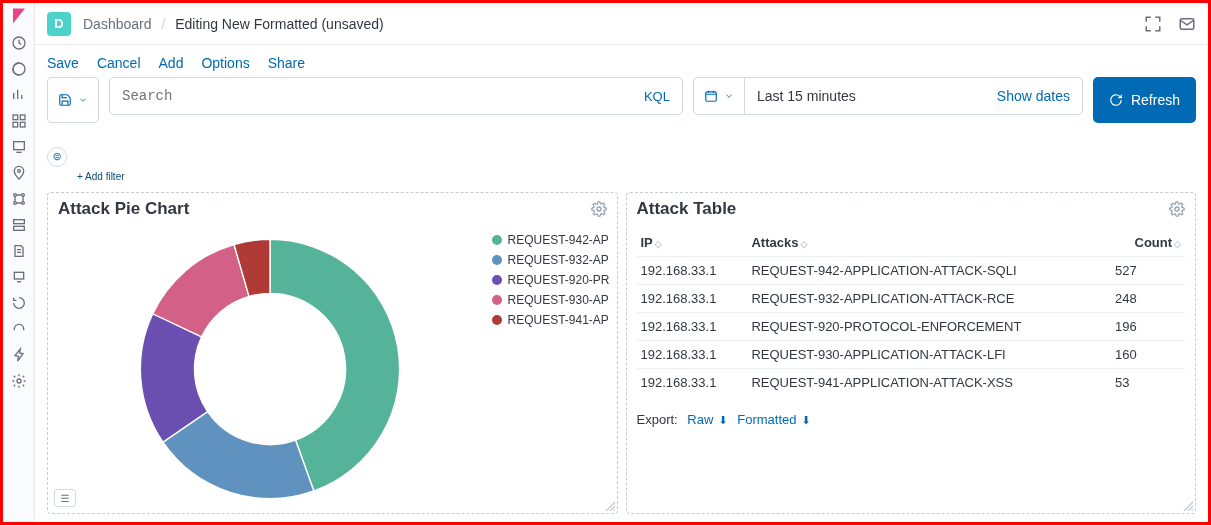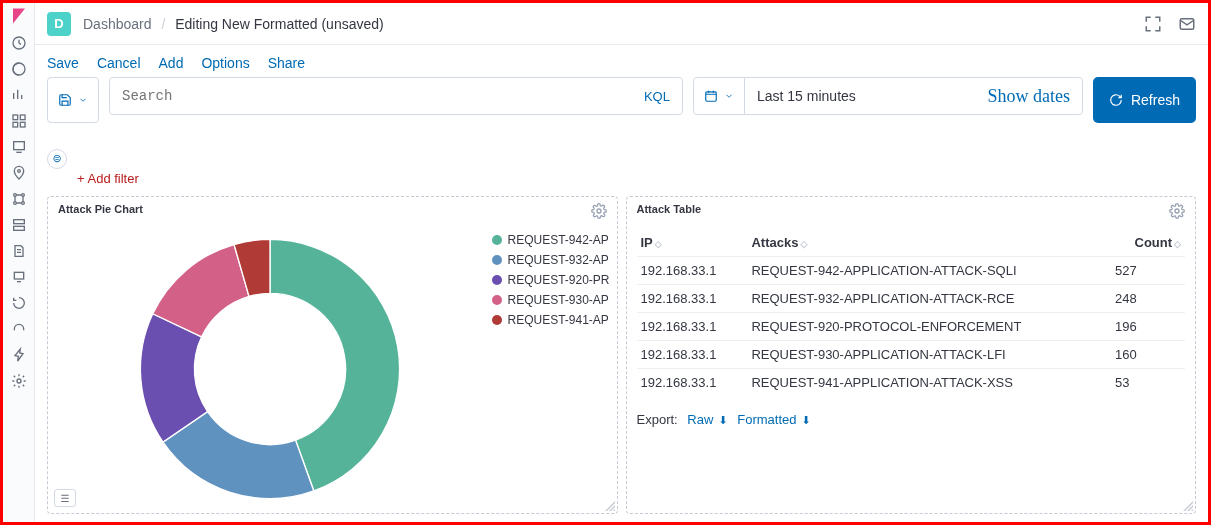--- a/index.html
+++ b/index.html
@@ -19,28 +19,28 @@
 .toolbar { display: flex; gap: 18px; padding: 10px 12px 6px; }
 .toolbar a { color: #006bb4; text-decoration: none; font-size: 14px; cursor: pointer; }
 .querybar { display: flex; gap: 10px; padding: 0 12px 8px; align-items: stretch; }
 .saved-btn { border: 1px solid #d3dae6; border-radius: 4px; display: flex; align-items: center; padding: 0 10px; gap: 6px; cursor: pointer; color: #006bb4; }
 .search-wrap { flex: 1; border: 1px solid #d3dae6; border-radius: 4px; display: flex; align-items: center; padding: 0 12px; height: 38px; }
 .search-wrap input { border: none; outline: none; flex: 1; font-size: 14px; color: #343741; font-family: Liberation Mono, monospace; }
 .kql-badge { color: #006bb4; font-weight: 500; font-size: 13px; cursor: pointer; }
 .date-wrap { width: 390px; border: 1px solid #d3dae6; border-radius: 4px; display: flex; align-items: center; height: 38px; }
 .date-btn { display: flex; align-items: center; gap: 6px; padding: 0 10px; color: #006bb4; cursor: pointer; border-right: 1px solid #d3dae6; height: 100%; }
 .date-text { flex: 1; padding: 0 12px; color: #343741; font-size: 14px; }
-.show-dates { color: #006bb4; padding: 0 12px; cursor: pointer; font-size: 18px; font-family: Liberation Serif, serif; }
+.show-dates { color: #006bb4; padding: 0 12px; cursor: pointer; font-size: 14px; }
 .refresh-btn { background: #006bb4; color: #fff; border: none; border-radius: 5px; padding: 0 16px; display: flex; align-items: center; gap: 8px; cursor: pointer; font-size: 14px; height: 46px; }
 .filterbar { display: flex; align-items: center; gap: 10px; padding: 0 12px 10px; }
 .filter-toggle { width: 20px; height: 20px; border: 1px solid #d3dae6; border-radius: 10px; display: flex; align-items: center; justify-content: center; color: #006bb4; cursor: pointer; font-size: 11px; }
-.add-filter { color: #b91c1c; cursor: pointer; font-size: 13px; margin-top: 40px; }
+.add-filter { color: #0c4a6e; cursor: pointer; font-size: 10px; margin-top: 40px; }
 .panels { flex: 1; display: flex; gap: 8px; padding: 0 12px 8px; overflow: hidden; }
 .panel { flex: 1; border: 1px dashed #c5cad4; border-radius: 4px; position: relative; display: flex; flex-direction: column; background: #fff; }
-.panel-header { display: flex; padding: 6px 10px; font-weight: 600; font-size: 11px; }
+.panel-header { display: flex; align-items: center; padding: 6px 10px; font-weight: 600; font-size: 17px; }
 .panel-header .spacer { flex: 1; }
 .gear { width: 16px; height: 16px; color: #98a2b3; cursor: pointer; }
 .resize { position: absolute; bottom: 2px; right: 2px; width: 10px; height: 10px; color: #c5cad4; }
 .panel-body { flex: 1; display: flex; overflow: hidden; position: relative; }
 .chart-area { flex: 1; display: flex; align-items: center; justify-content: center; position: relative; }
 .donut { width: 270px; height: 270px; transform: rotate(-90deg); }
 .legend { width: 125px; padding: 8px 8px 0 0; font-size: 12px; }
 .legend-item { display: flex; align-items: center; gap: 6px; margin-bottom: 6px; white-space: nowrap; overflow: hidden; text-overflow: ellipsis; }
 .swatch { width: 10px; height: 10px; border-radius: 5px; flex-shrink: 0; }
 .legbtn { position: absolute; bottom: 6px; left: 6px; width: 22px; height: 18px; border: 1px solid #d3dae6; border-radius: 3px; display: flex; align-items: center; justify-content: center; font-size: 10px; color: #69707d; cursor: pointer; }

